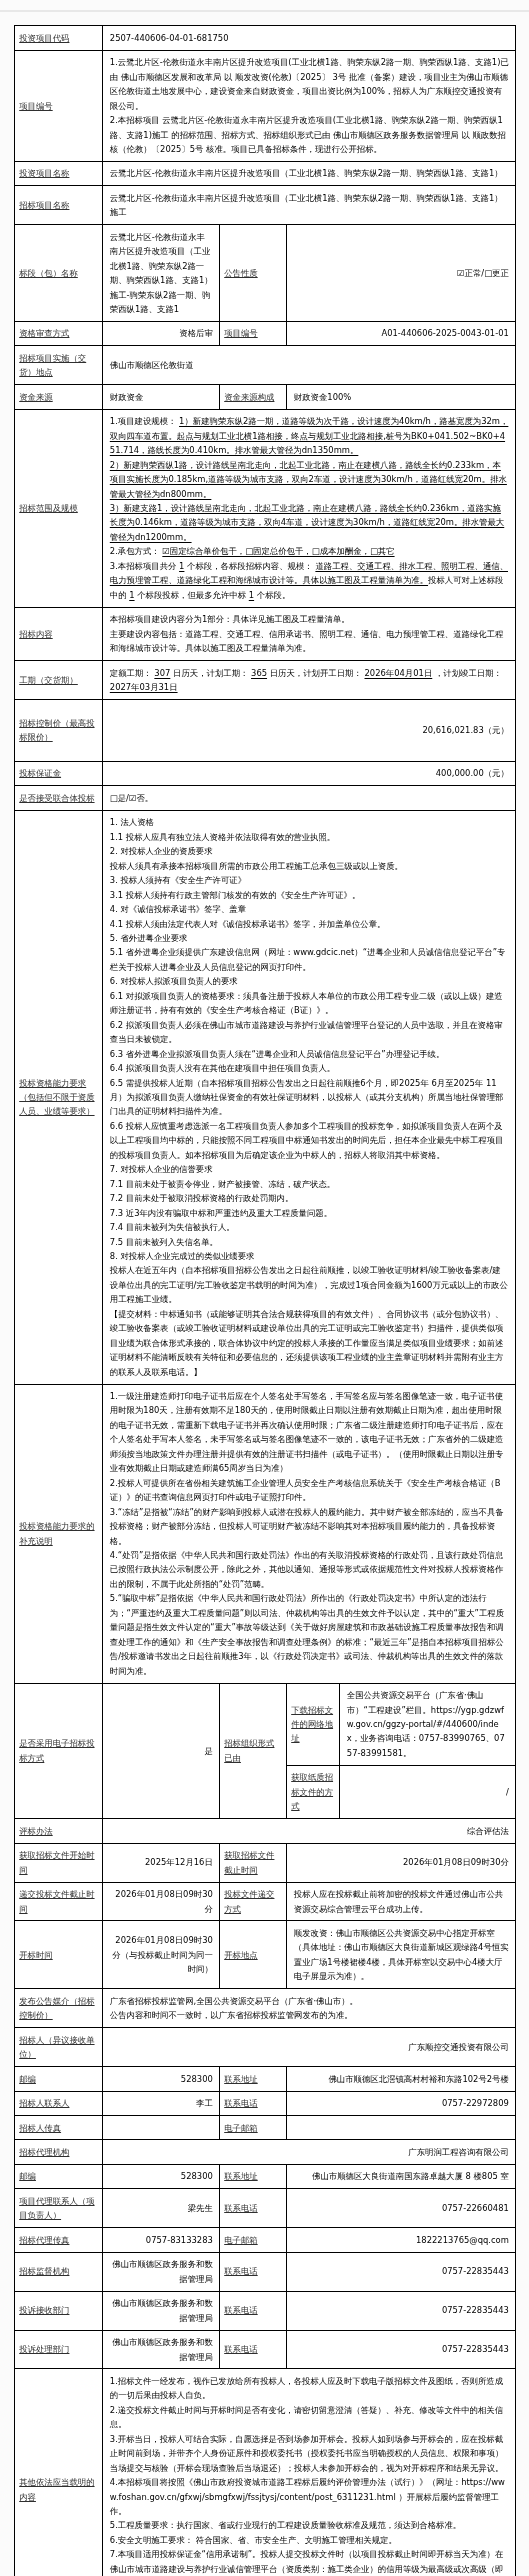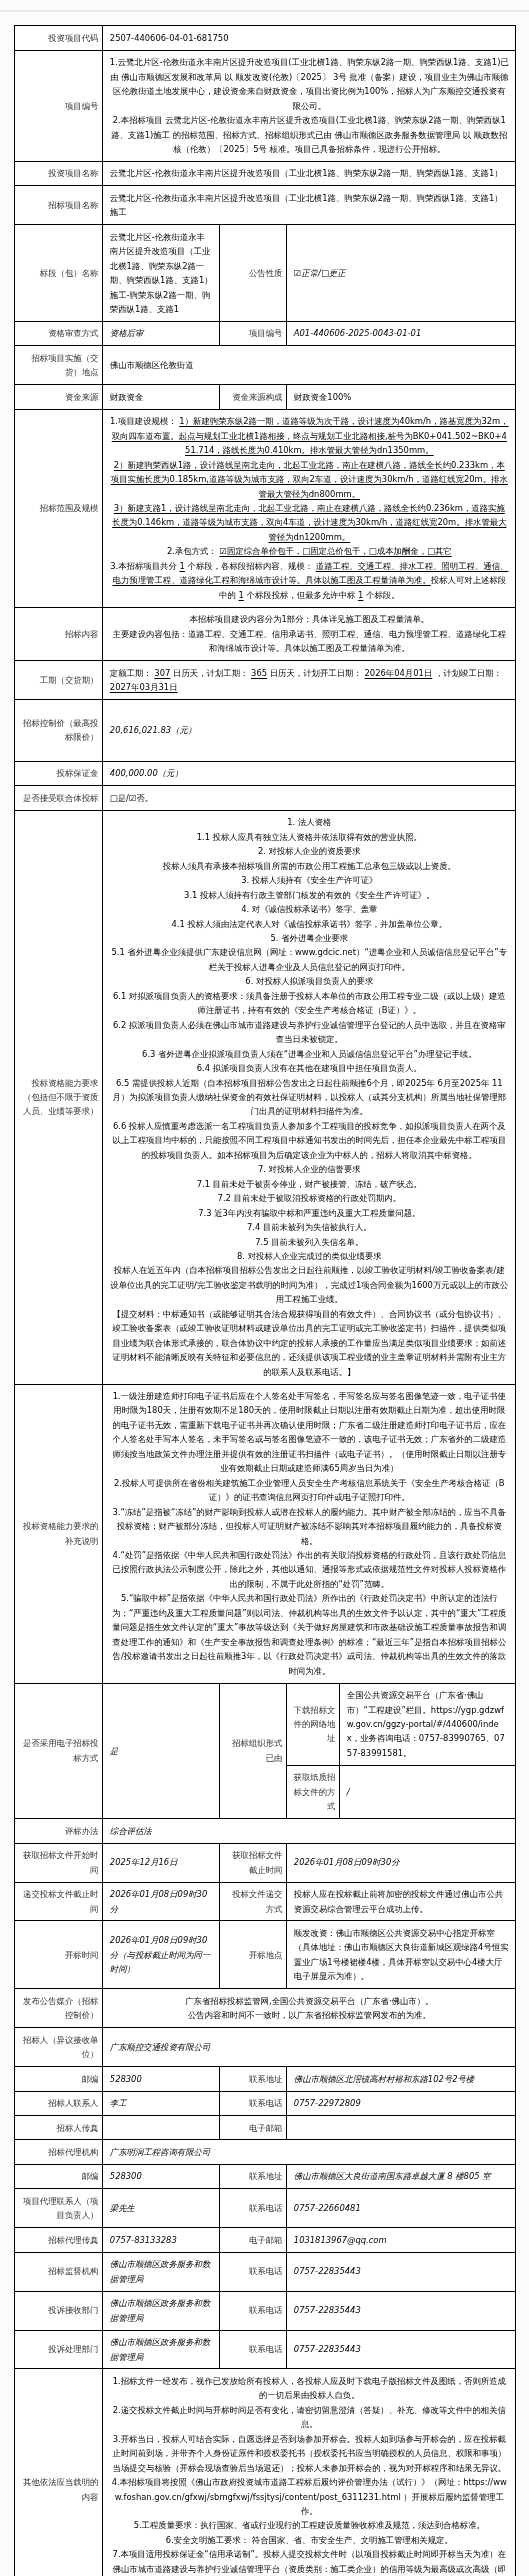--- a/index.html
+++ b/index.html
@@ -1,23 +1,23 @@
 <!DOCTYPE html>
 <html style="font-size:10.4px"><head>
 <meta charset="utf-8">
 <style>
   html,body{margin:0;padding:0;}
   body{background:#fbfbfb;font-family:"DejaVu Sans","Liberation Sans",sans-serif;color:#000;}
   .page{width:529px;position:relative;background:#fbfbfb;}
   .top-divider{height:1.9px;background:#e8e8e8;margin-top:10.4px;}
   table.doc{width:501px;margin:13px 14.3px 18px 14.3px;border-collapse:collapse;table-layout:fixed;border:1.3px solid #000;background:#fff;}
   td{border:0.6px solid #000;font-size:8.4px;line-height:1.72;padding:4.5px 6.5px;vertical-align:middle;word-break:break-all;}
-  td.lbl{text-align:right;color:#2f2f2f;padding:4.5px 3.9px;}
-  td.ctr{text-align:left;font-style:italic;}
-  .pre{white-space:pre-line;text-align:center;}
+  td.lbl{text-align:left;color:#2f2f2f;padding:4.5px 3.9px;text-decoration:underline;}
+  td.ctr{text-align:right;}
+  .pre{white-space:pre-line;}
   u{text-underline-offset:1.9px;}
 </style>
 </head>
 <body>
 
 <div class="page">
   <div class="top-divider"></div>
 
   <table class="doc">
     <colgroup>
@@ -232,21 +232,21 @@
       <td class="lbl">项目代理联系人（项目负责人）</td>
       <td class="ctr">梁先生</td>
       <td class="lbl">联系电话</td>
       <td colspan="2" class="ctr">0757-22660481</td>
     </tr>
 
     <tr>
       <td class="lbl">招标代理传真</td>
       <td class="ctr">0757-83133283</td>
       <td class="lbl">电子邮箱</td>
-      <td colspan="2" class="ctr">1031813967@qq.com</td>
+      <td colspan="2" class="ctr">1822213765@qq.com</td>
     </tr>
 
     <tr>
       <td class="lbl">招标监督机构</td>
       <td class="ctr">佛山市顺德区政务服务和数据管理局</td>
       <td class="lbl">联系电话</td>
       <td colspan="2" class="ctr">0757-22835443</td>
     </tr>
 
     <tr>

